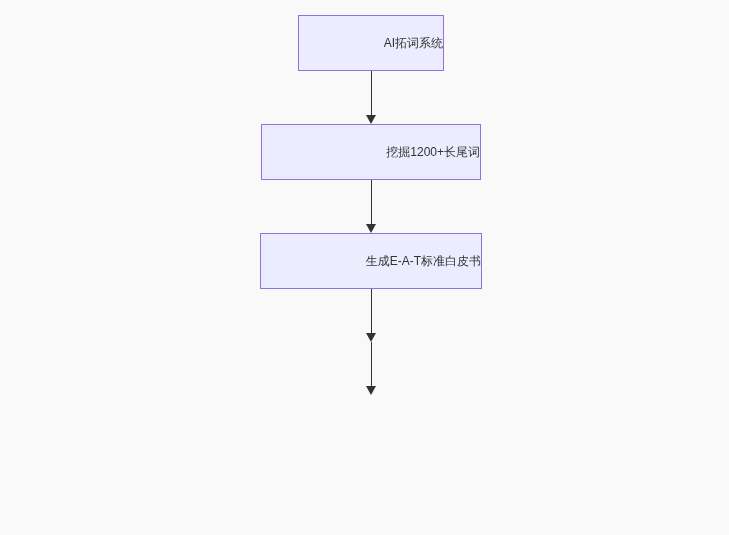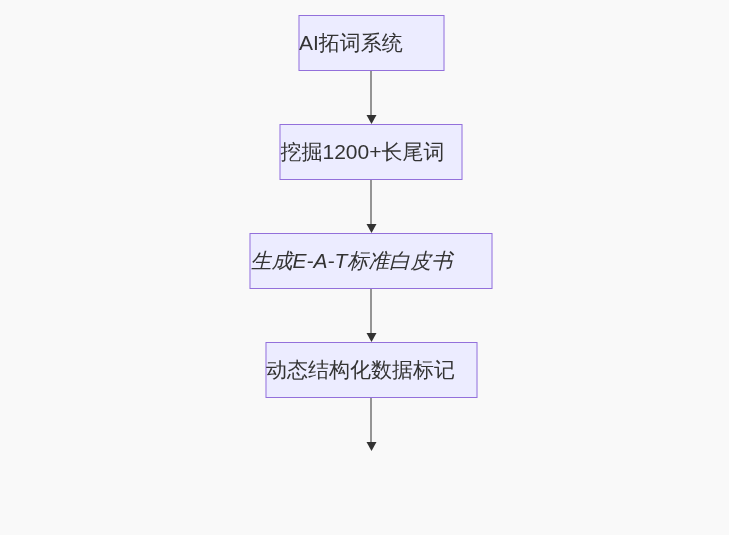--- a/index.html
+++ b/index.html
@@ -29,30 +29,30 @@
     transform: translateX(-50%);
     display: flex;
     flex-direction: column;
     align-items: center;
   }
   .node {
     height: 56px;
     background: var(--node-fill);
     border: 1px solid var(--node-border);
     color: var(--text);
-    font-size: 21px;
+    font-size: 12px;
     display: flex;
     align-items: center;
-    justify-content: flex-start;
+    justify-content: flex-end;
     text-align: center;
     white-space: nowrap;
   }
   .node-0 { width: 146px; }
-  .node-1 { width: 183px; }
-  .node-2 { width: 243px; font-style: italic; }
+  .node-1 { width: 220px; }
+  .node-2 { width: 222px; }
   .node-3 { width: 212px; }
   .node-4 { width: 235px; }
   .edge {
     height: 53px;
     display: flex;
     flex-direction: column;
     align-items: center;
   }
   .edge .line {
     flex: 1 1 auto;
@@ -92,23 +92,20 @@
 
     <div class="node node-2">
       <span>生成E-A-T标准白皮书</span>
     </div>
 
     <div class="edge">
       <div class="line"></div>
       <div class="head"></div>
     </div>
 
-    <div class="node node-3">
-      <span>动态结构化数据标记</span>
-    </div>
 
     <div class="edge">
       <div class="line"></div>
       <div class="head"></div>
     </div>
 
 
   </div>
 </div>
 

